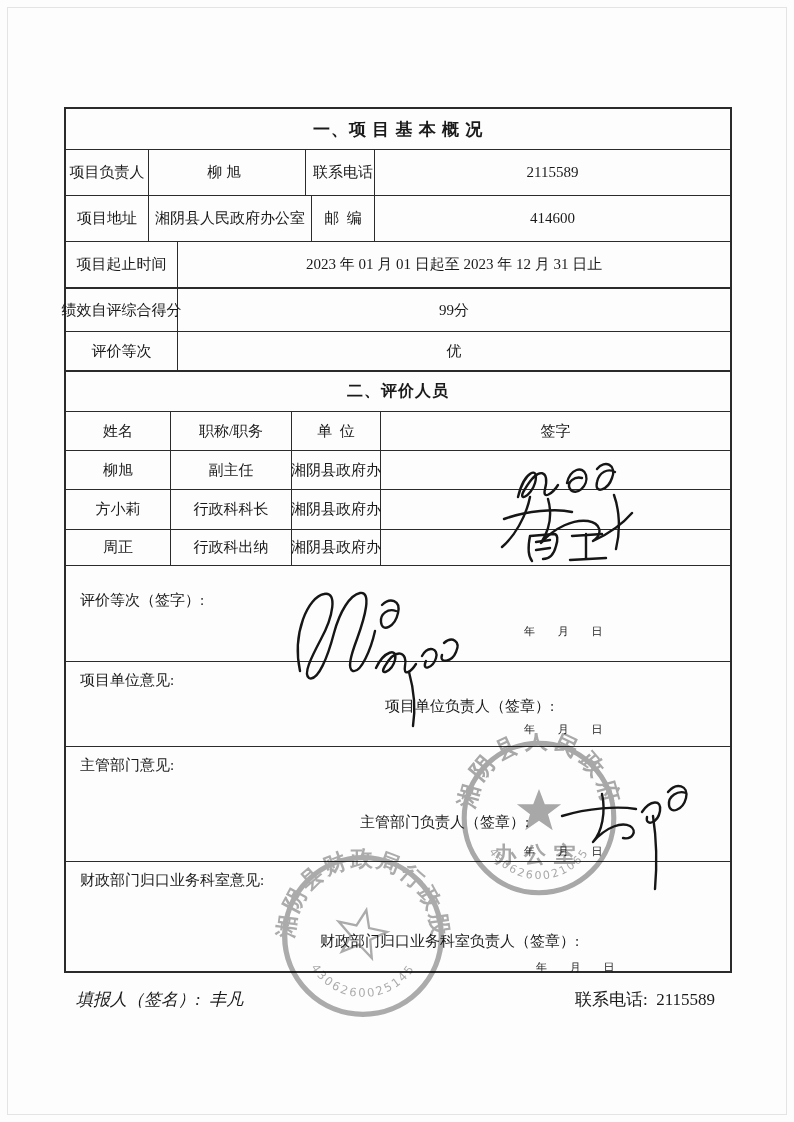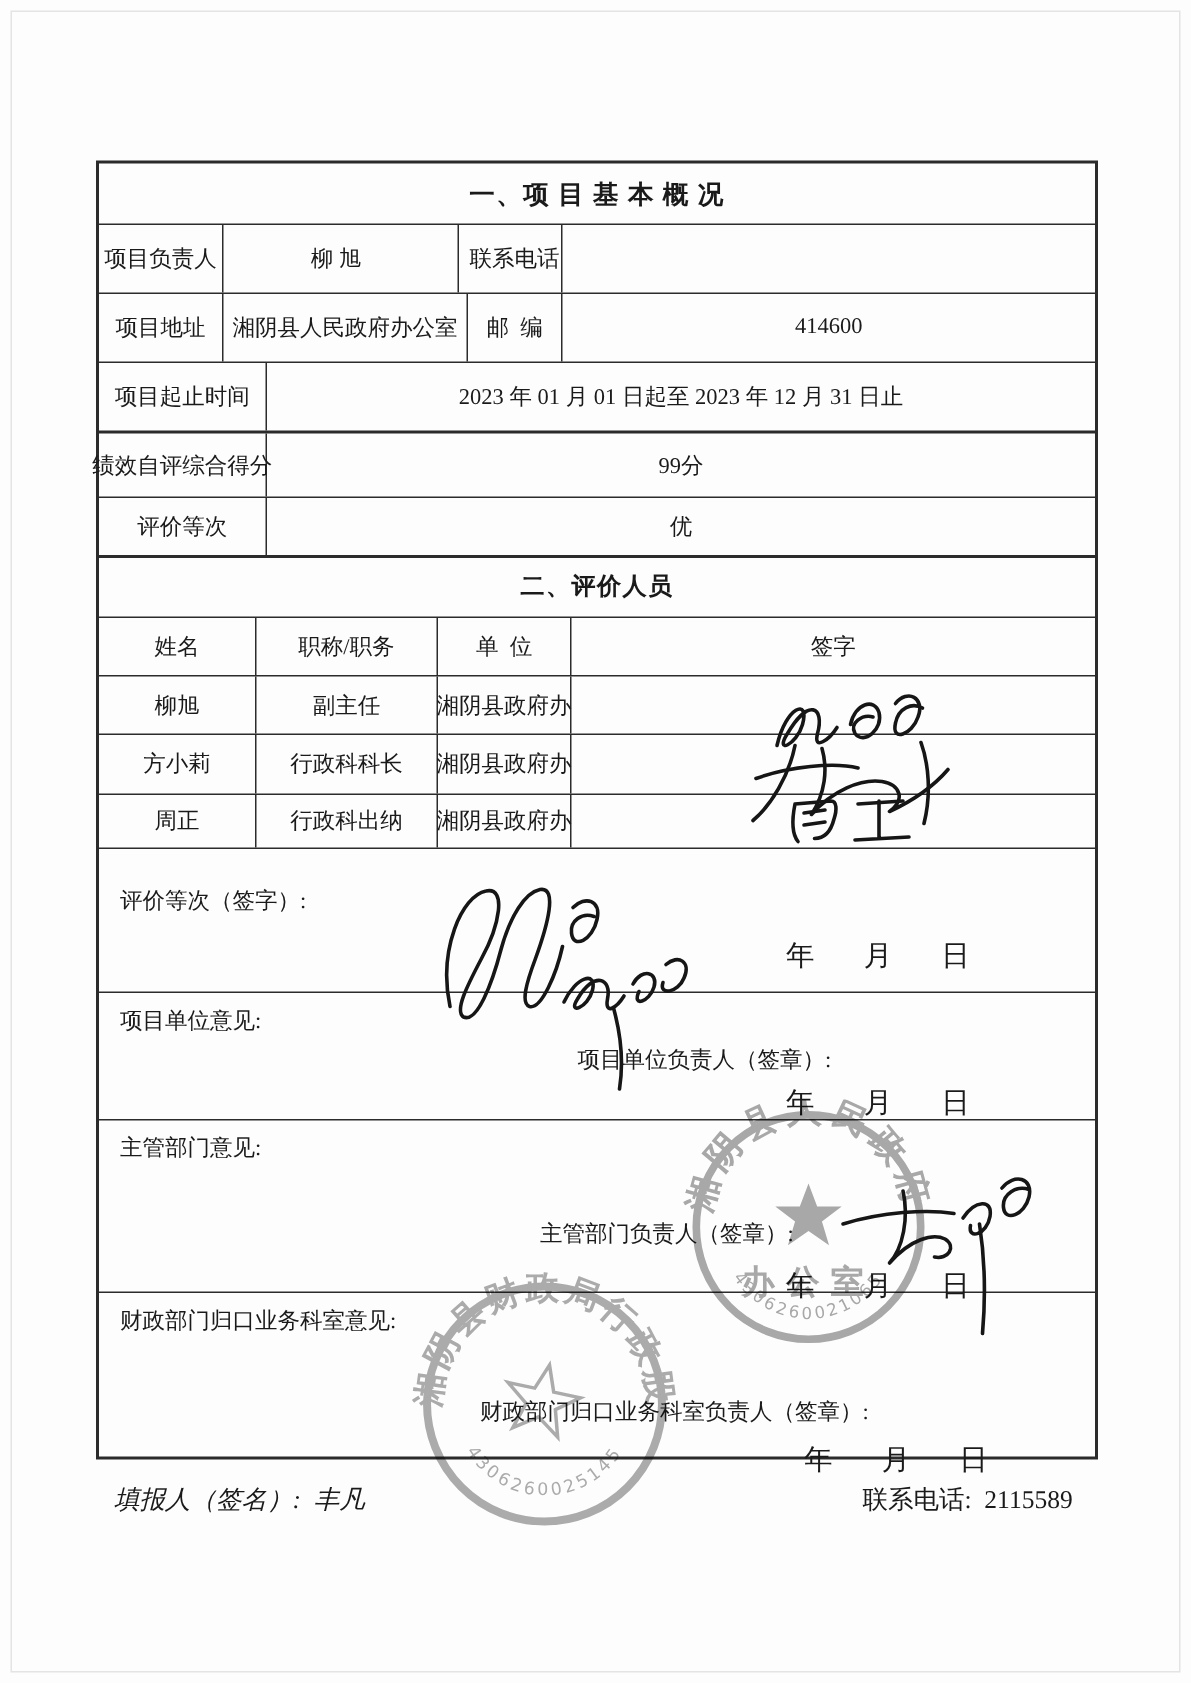--- a/index.html
+++ b/index.html
@@ -12,21 +12,21 @@
          border:2px solid #2b2b2b; }
   .row { position:absolute; left:0; width:664px; border-bottom:1px solid #2b2b2b; }
   .row.thick { border-bottom-width:2px; }
   .row.last { border-bottom:none; }
   .c { position:absolute; top:0; height:100%; display:flex; align-items:center;
        justify-content:center; font-size:15px; white-space:pre; }
   .c.rb { border-right:1px solid #2b2b2b; }
   .sec-title { font-size:17px; font-weight:bold; letter-spacing:1px; }
   .opinion-label { position:absolute; font-size:15px; white-space:pre; }
   .sign-label { position:absolute; font-size:15px; white-space:pre; }
-  .date-label { position:absolute; font-size:19px; white-space:pre; letter-spacing:3px; }
+  .date-label { position:absolute; font-size:11px; white-space:pre; letter-spacing:3px; }
   .footer-line { position:absolute; top:988px; font-size:17px; white-space:pre; }
   .sig { position:absolute; pointer-events:none; }
   .sig path { fill:none; stroke:#161616; stroke-width:2.4; stroke-linecap:round; stroke-linejoin:round; }
   .seal { position:absolute; mix-blend-mode:multiply; opacity:.85; pointer-events:none; }
 </style>
 </head>
 <body>
 
 <div class="sheet">
   <div class="page-edge"></div>
@@ -34,20 +34,21 @@
   <div class="tbl">
 
     <div class="row" style="top:0;height:41px;padding-left:32px;">
       <div class="c sec-title" style="left:0;width:664px;">一、项 目 基 本 概 况</div>
     </div>
 
     <div class="row" style="top:41px;height:46px;">
       <div class="c rb" style="left:0;width:83px;">项目负责人</div>
       <div class="c rb" style="left:77px;width:163px;">柳 旭</div>
       <div class="c rb" style="left:246px;width:63px;">联系电话</div>
+      <div class="c" style="left:309px;width:355px;">2115589</div>
     </div>
 
     <div class="row" style="top:87px;height:46px;">
       <div class="c rb" style="left:0;width:83px;">项目地址</div>
       <div class="c rb" style="left:83px;width:163px;">湘阴县人民政府办公室</div>
       <div class="c rb" style="left:246px;width:63px;text-align:right;">邮  编</div>
       <div class="c" style="left:309px;width:355px;">414600</div>
     </div>
 
     <div class="row thick" style="top:133px;height:47px;">

